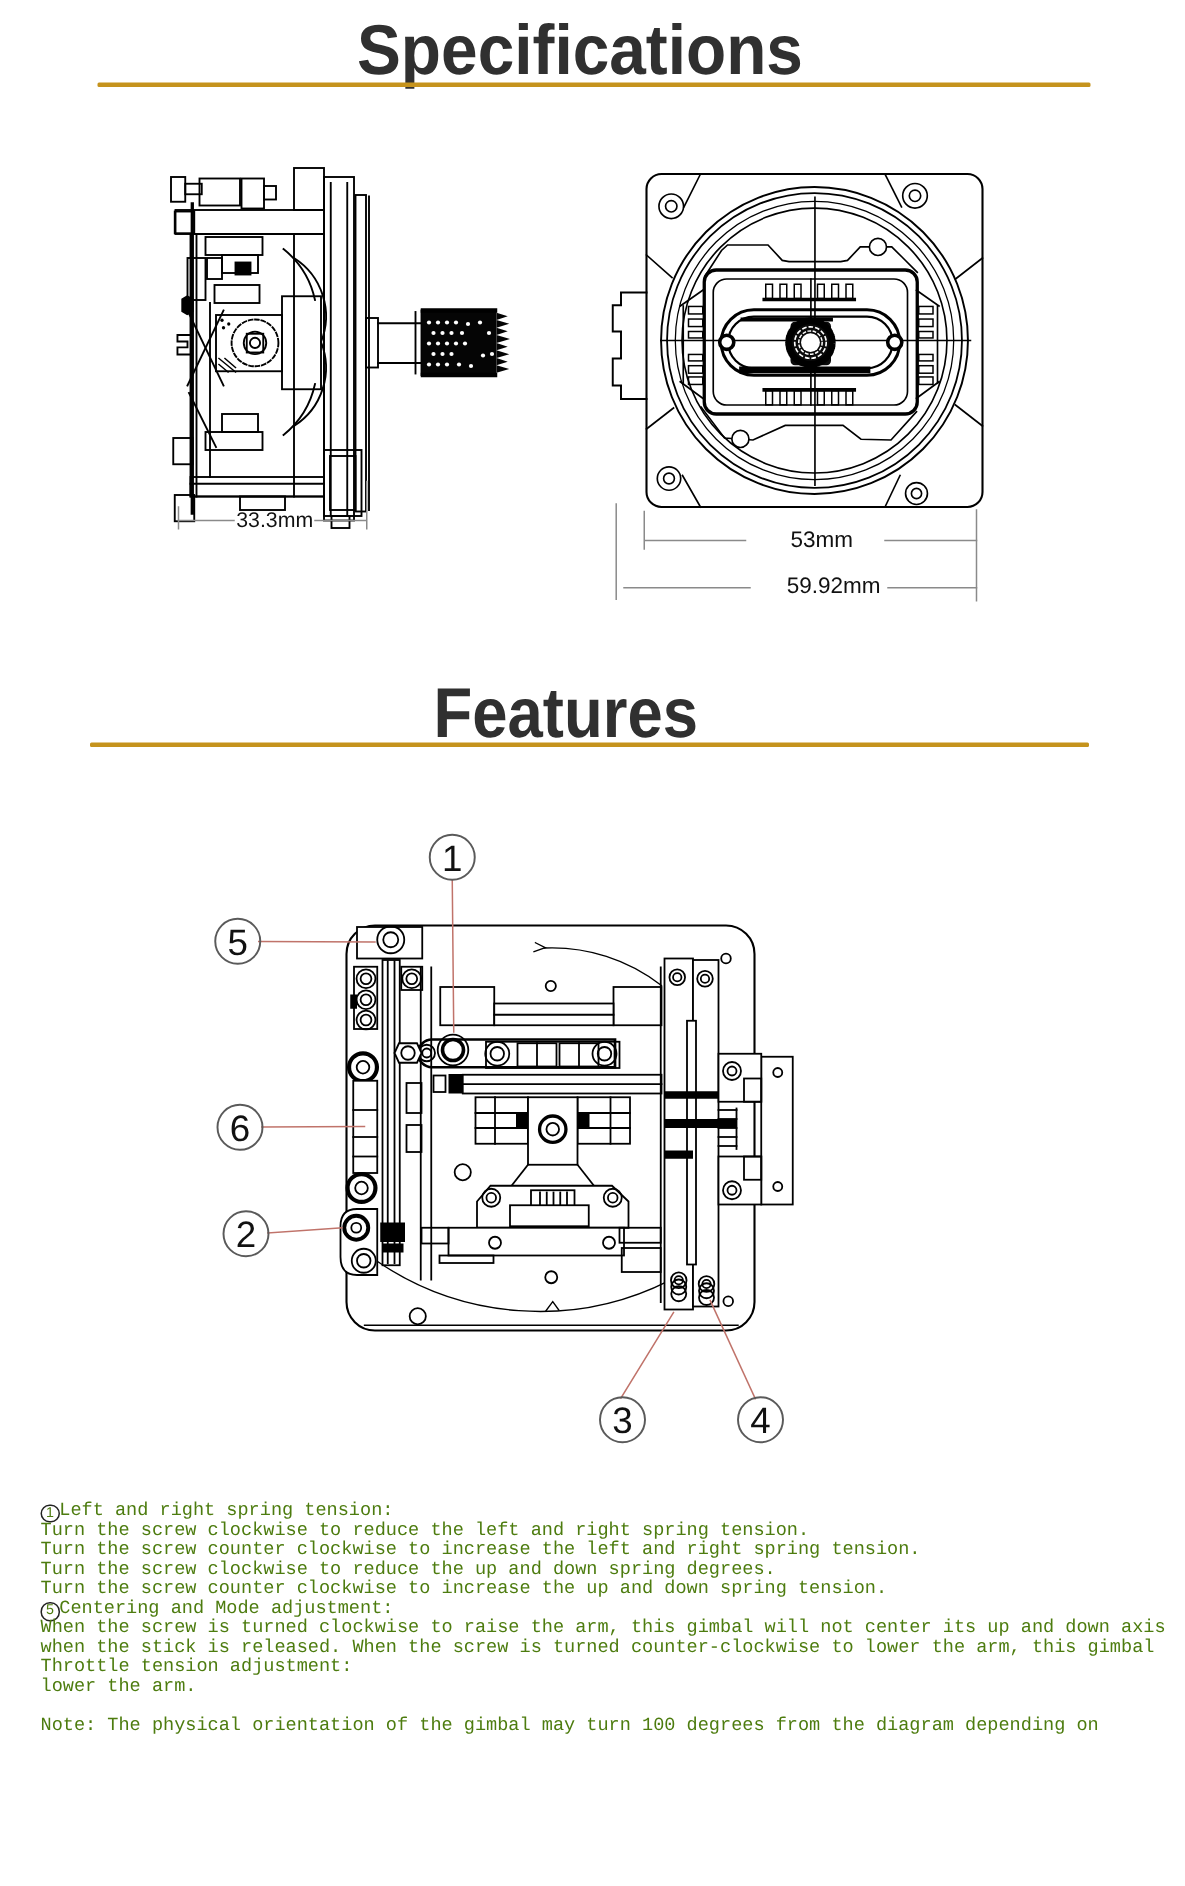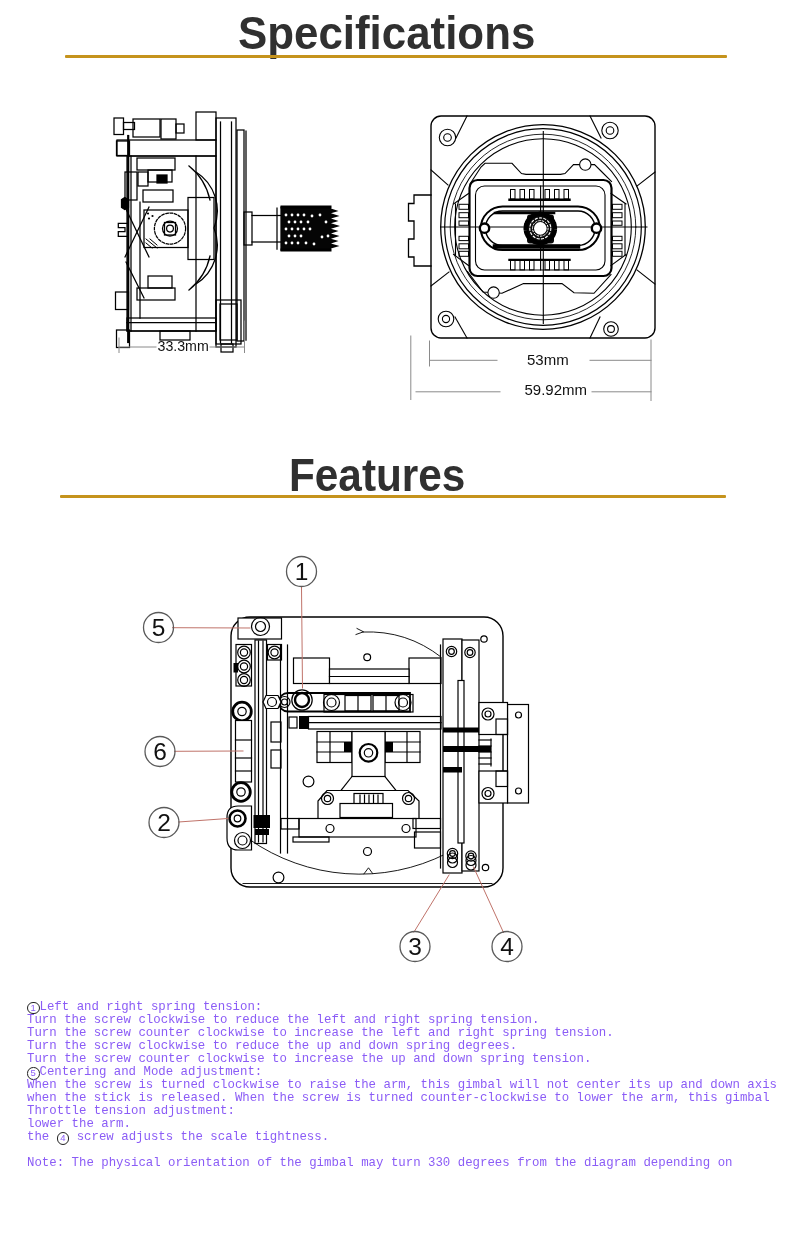--- a/index.html
+++ b/index.html
@@ -1,18 +1,18 @@
 <!DOCTYPE html>
 <html><head><meta charset="utf-8">
 <style>
 html,body{margin:0;padding:0;background:#fff}
 body{width:790px;height:1257px;position:relative;overflow:hidden;font-family:"Liberation Sans",sans-serif}
 .title{position:absolute;font-weight:bold;color:#303030;white-space:nowrap;line-height:1;transform-origin:left top}
 .gold{position:absolute;background:#c5931d;border-radius:1px}
-.mono{position:absolute;font-family:"Liberation Mono",monospace;font-size:12.38px;line-height:13.05px;color:#8b5cf6}
+.mono{position:absolute;font-family:"Liberation Mono",monospace;font-size:12.38px;line-height:13.05px;color:#4d7c0f}
 .mono div{height:13.05px}
 .circ{display:inline-block;box-sizing:border-box;width:12.5px;height:12.5px;border:1.1px solid #222;border-radius:50%;font-size:9.5px;line-height:10.5px;text-align:center;vertical-align:-1px;font-family:"Liberation Sans",sans-serif}
 svg{position:absolute;overflow:visible}
 .dim{font-family:"Liberation Sans",sans-serif;fill:#111;stroke:none}
 </style></head>
 <body>
 <div class="title" id="t1" style="left:238px;top:9.3px;font-size:47px;transform:scaleX(0.933)">Specifications</div>
 <div class="gold" style="left:65px;top:55px;width:662px;height:3.4px"></div>
 <div class="title" id="t2" style="left:288.5px;top:451.2px;font-size:47px;transform:scaleX(0.90)">Features</div>
 <div class="gold" style="left:60px;top:495px;width:666px;height:3.4px"></div>
@@ -421,16 +421,15 @@
 <div><span class="circ">1</span>Left and right spring tension:</div>
 <div>Turn the screw clockwise to reduce the left and right spring tension.</div>
 <div>Turn the screw counter clockwise to increase the left and right spring tension.</div>
 <div>Turn the screw clockwise to reduce the up and down spring degrees.</div>
 <div>Turn the screw counter clockwise to increase the up and down spring tension.</div>
 <div><span class="circ">5</span>Centering and Mode adjustment:</div>
 <div>When the screw is turned clockwise to raise the arm, this gimbal will not center its up and down axis</div>
 <div>when the stick is released. When the screw is turned counter-clockwise to lower the arm, this gimbal</div>
 <div>Throttle tension adjustment:</div>
 <div>lower the arm.</div>
-<div>the <span class="circ">4</span> screw adjusts the scale tightness.</div>
 <div>&nbsp;</div>
-<div>Note: The physical orientation of the gimbal may turn 330 degrees from the diagram depending on</div>
+<div>Note: The physical orientation of the gimbal may turn 100 degrees from the diagram depending on</div>
 </div>
 
 </body></html>

